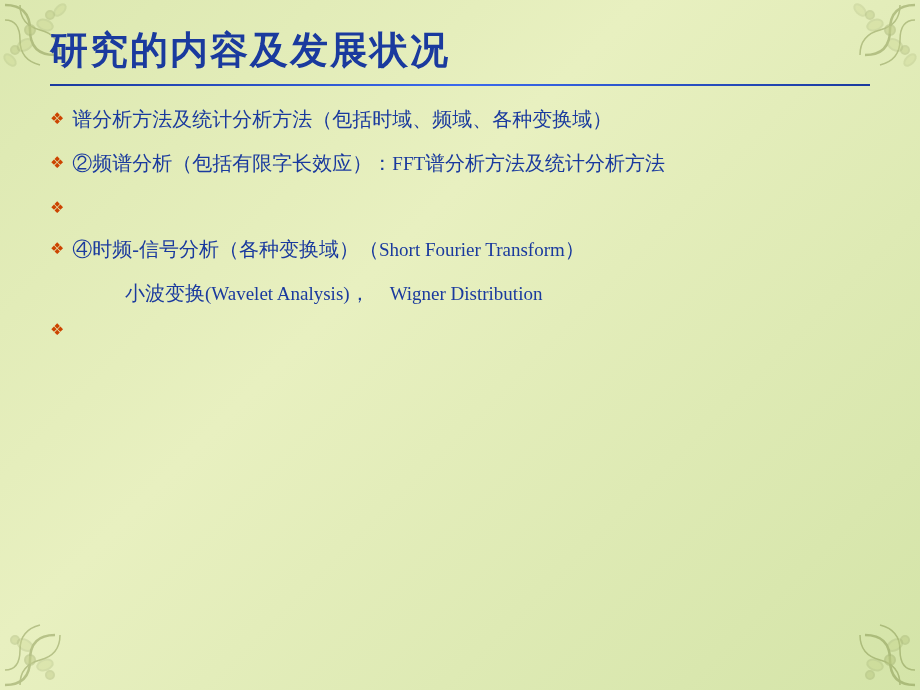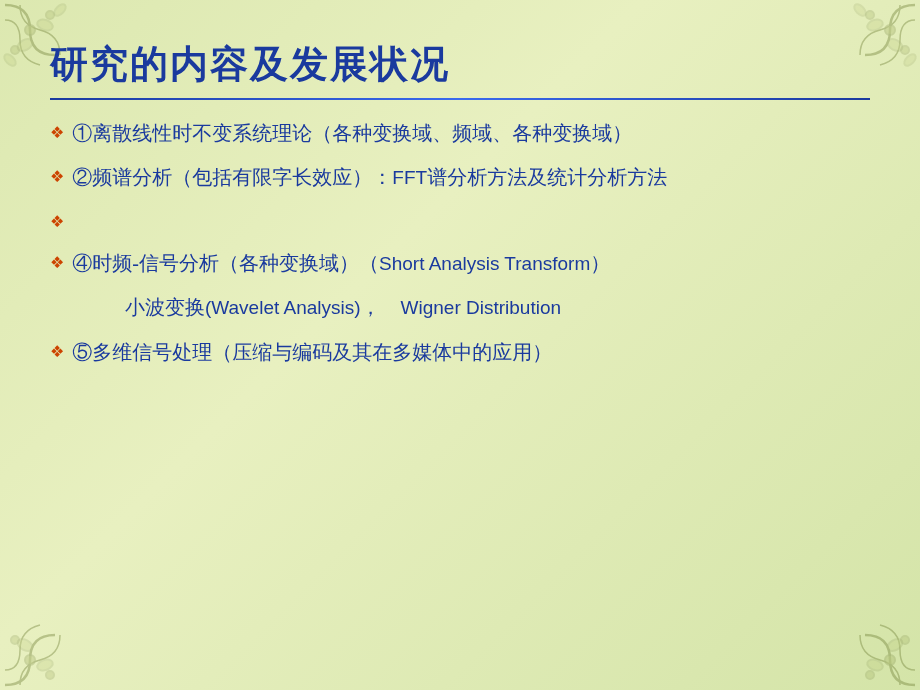--- a/index.html
+++ b/index.html
@@ -22,21 +22,21 @@
       height: 690px;
       background: linear-gradient(135deg, #dce8b0 0%, #e8f0c0 40%, #d4e4a8 100%);
       position: relative;
       overflow: hidden;
     }
 
     
     .content {
       position: relative;
       z-index: 10;
-      padding: 39px 50px 20px 50px;
+      padding: 25px 50px 20px 50px;
     }
 
     
     .title {
       color: #1a3a9e;
       font-size: 38px;
       font-weight: bold;
       margin-bottom: 8px;
       font-family: 'SimHei', 'Microsoft YaHei', sans-serif;
       letter-spacing: 2px;
@@ -71,21 +71,21 @@
     .item-text {
       color: #1a3a9e;
       font-size: 20px;
       line-height: 1.5;
       font-family: 'SimSun', 'STSong', serif;
     }
 
     
     .sub-item {
       margin-left: 35px;
-      margin-bottom: 14px;
+      margin-bottom: 6px;
       color: #1a3a9e;
       font-size: 20px;
       line-height: 1.5;
       font-family: 'SimSun', 'STSong', serif;
     }
 
     
     .deco-corner {
       position: absolute;
       width: 110px;
@@ -111,21 +111,21 @@
     }
 
     .deco-br {
       bottom: 0;
       right: 0;
       transform: scale(-1, -1);
     }
 
     
     .mono {
-      font-family: Liberation Sans, sans-serif;
+      font-family: Liberation Serif, serif;
       font-size: 19px;
     }
 
     .serif-cn {
       font-family: 'SimSun', 'STSong', serif;
     }
   </style>
 </head>
 <body>
 
@@ -188,40 +188,39 @@
   </svg>
 
   <div class="content">
 
     <h1 class="title">研究的内容及发展状况</h1>
 
     <div class="title-line"></div>
 
     <div class="list-item">
       <span class="bullet">❖</span>
-      <span class="item-text serif-cn">①离散线性时不变系统理论（各种变换域、频域、各种变换域）</span>
+      <span class="item-text serif-cn">谱分析方法及统计分析方法（包括时域、频域、各种变换域）</span>
     </div>
 
     <div class="list-item">
       <span class="bullet">❖</span>
       <span class="item-text serif-cn">②频谱分析（包括有限字长效应）：<span class="mono">FFT</span>谱分析方法及统计分析方法</span>
     </div>
 
     <div class="list-item">
       <span class="bullet">❖</span>
     </div>
 
     <div class="list-item">
       <span class="bullet">❖</span>
-      <span class="item-text"><span class="serif-cn">④时频-信号分析（各种变换域）（</span><span class="mono">Short Analysis Transform</span><span class="serif-cn">）</span></span>
+      <span class="item-text"><span class="serif-cn">④时频-信号分析（各种变换域）（</span><span class="mono">Short Fourier Transform</span><span class="serif-cn">）</span></span>
     </div>
 
     <div class="sub-item">
       <span class="serif-cn">　　小波变换</span><span class="mono">(Wavelet Analysis)</span><span class="serif-cn">，　</span><span class="mono">Wigner Distribution</span>
     </div>
 
     <div class="list-item">
       <span class="bullet">❖</span>
-      <span class="item-text serif-cn">⑤多维信号处理（压缩与编码及其在多媒体中的应用）</span>
     </div>
 
   </div>
 </div>
 
 </body></html>

